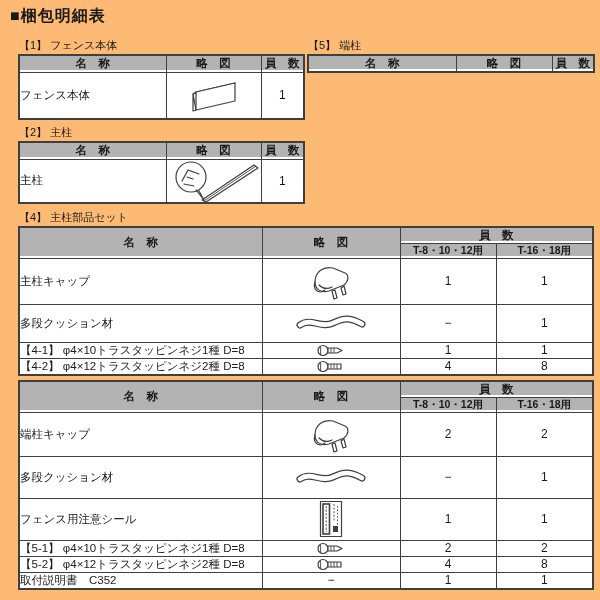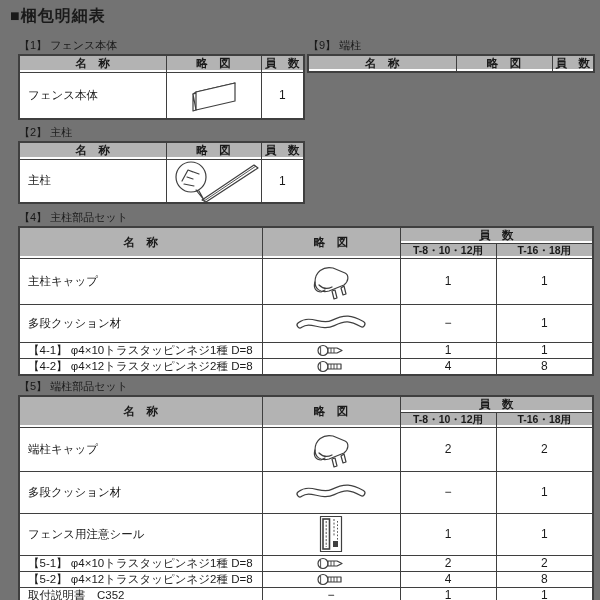--- a/index.html
+++ b/index.html
@@ -1,31 +1,31 @@
 <!DOCTYPE html>
 <html><head>
 <meta charset="utf-8">
 <style>
   html,body{margin:0;padding:0;background:#fff;}
   body{width:600px;height:600px;font-family:"Liberation Sans","DejaVu Sans",sans-serif;color:#1a1a1a;}
-  .page{position:relative;width:600px;height:600px;overflow:hidden;background:#737373;}
+  .page{position:relative;width:600px;height:600px;overflow:hidden;background:#fdba74;}
   .title{margin:6px 0 0 10px;font-size:16px;font-weight:bold;letter-spacing:1px;}
   .content{margin-left:18px;width:574px;}
   .sec-label{font-size:11px;line-height:13px;margin:0 0 2px 1px;}
   .mt1{margin-top:12px;}
   .mt2{margin-top:6px;}
   .mt3{margin-top:7px;}
   .mt4{margin-top:4px;}
   .toprow{display:flex;gap:4px;align-items:flex-start;}
   table{border-collapse:collapse;table-layout:fixed;background:#fff;}
   table.t{border:2px solid #3f3f3f;}
   .t th,.t td{border:1px solid #3f3f3f;padding:0;overflow:hidden;}
   .t th{background:#b3b3b3;box-shadow:inset 0 -2px 0 #fdfdfd;font-size:11.5px;font-weight:bold;text-align:center;}
   .t th.sub{font-size:10.5px;}
-  td.name{font-size:11.5px;text-align:left;padding-left:8px;white-space:nowrap;}
+  td.name{font-size:11.5px;text-align:left;white-space:nowrap;}
   td.qty{font-size:12px;text-align:center;}
   td.sketch{text-align:center;vertical-align:middle;}
   td.sketch svg{display:block;margin:0 auto;}
   .ln{fill:none;stroke:#3f3f3f;stroke-width:1.2;stroke-linecap:round;stroke-linejoin:round;}
   .fw{fill:#fff;stroke:#3f3f3f;stroke-width:1.2;stroke-linejoin:round;}
   .thin{fill:none;stroke:#3f3f3f;stroke-width:0.9;}
 </style>
 </head>
 <body>
 
@@ -58,21 +58,21 @@
                 <polygon class="fw" points="17,35 17,17 56,8 56,26"></polygon>
               </svg>
             </td>
             <td class="qty">1</td>
           </tr>
         </tbody>
           </table>
       </div>
 
       <div style="width:286px">
-        <div class="sec-label">【9】 端柱</div>
+        <div class="sec-label">【5】 端柱</div>
         <table class="t" style="width:286px">
           <colgroup>
               <col style="width:148px">
               <col style="width:96px">
               <col style="width:42px">
             </colgroup>
           <tbody>
               <tr style="height:17px">
             <th>名　称</th>
             <th>略　図</th>
@@ -185,21 +185,20 @@
             </svg>
           </td>
           <td class="qty">4</td>
           <td class="qty">8</td>
         </tr>
       </tbody>
         </table>
     </div>
 
     <div class="mt4">
-      <div class="sec-label">【5】 端柱部品セット</div>
       <table class="t" style="width:574px">
         <colgroup>
             <col style="width:243px">
             <col style="width:138px">
             <col style="width:96px">
             <col style="width:97px">
           </colgroup>
         <tbody>
             <tr style="height:15px">
           <th rowspan="2">名　称</th>

